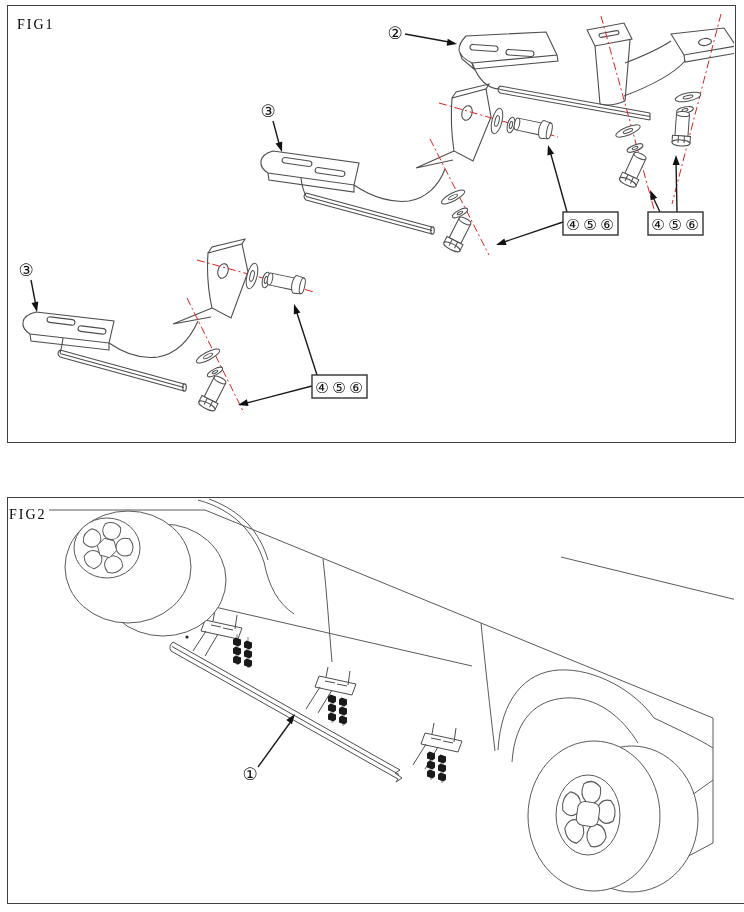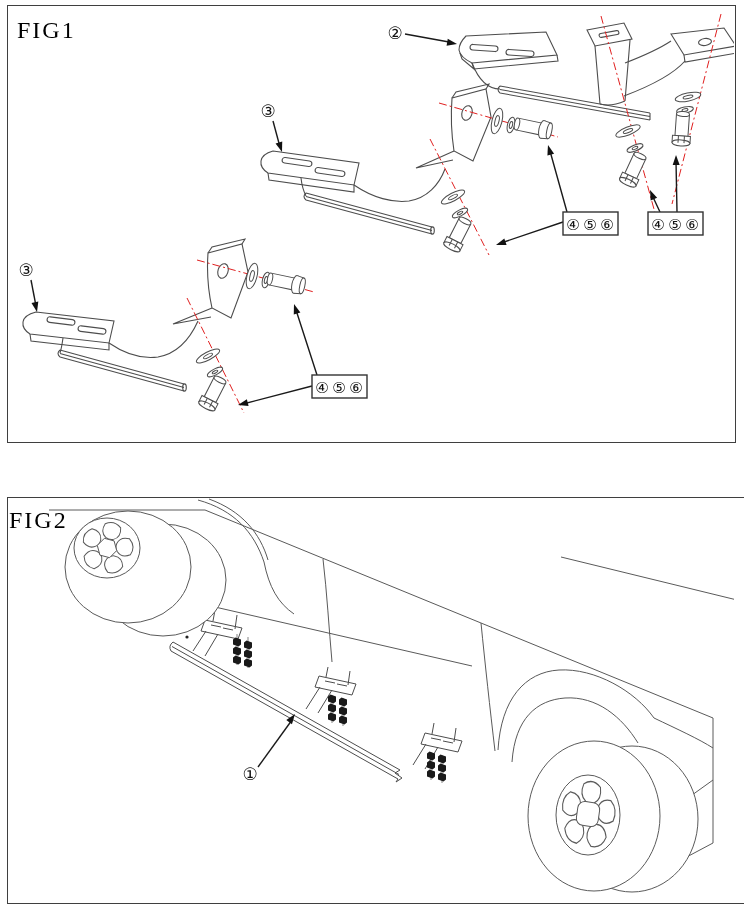--- a/index.html
+++ b/index.html
@@ -1,21 +1,21 @@
 <!DOCTYPE html>
 <html><head>
 <meta charset="utf-8">
 <style>
   html,body{margin:0;padding:0;background:#ffffff;}
   .page{position:relative;width:744px;height:912px;background:#fff;overflow:hidden;
         font-family:"Liberation Serif", serif;}
   .panel{position:absolute;border:1.5px solid #3f3f3f;background:#fff;box-sizing:border-box;}
   #fig1-panel{left:7px;top:5px;width:729px;height:438px;}
   #fig2-panel{left:7px;top:497px;width:744px;height:407px;}
-  .fig-label{position:absolute;font-size:24px;color:#000;letter-spacing:2px;z-index:5;
+  .fig-label{position:absolute;font-size:14px;color:#000;letter-spacing:2px;z-index:5;
              font-family:"Liberation Serif", serif;}
   #fig1-label{left:9px;top:11px;}
   #fig2-label{left:1px;top:9px;}
   svg{position:absolute;left:0;top:0;}
   svg text{font-family:"DejaVu Sans", sans-serif;fill:#111;}
   .callout-num{font-size:17px;}
   .box-num{font-size:15px;}
 </style>
 </head>
 <body>

